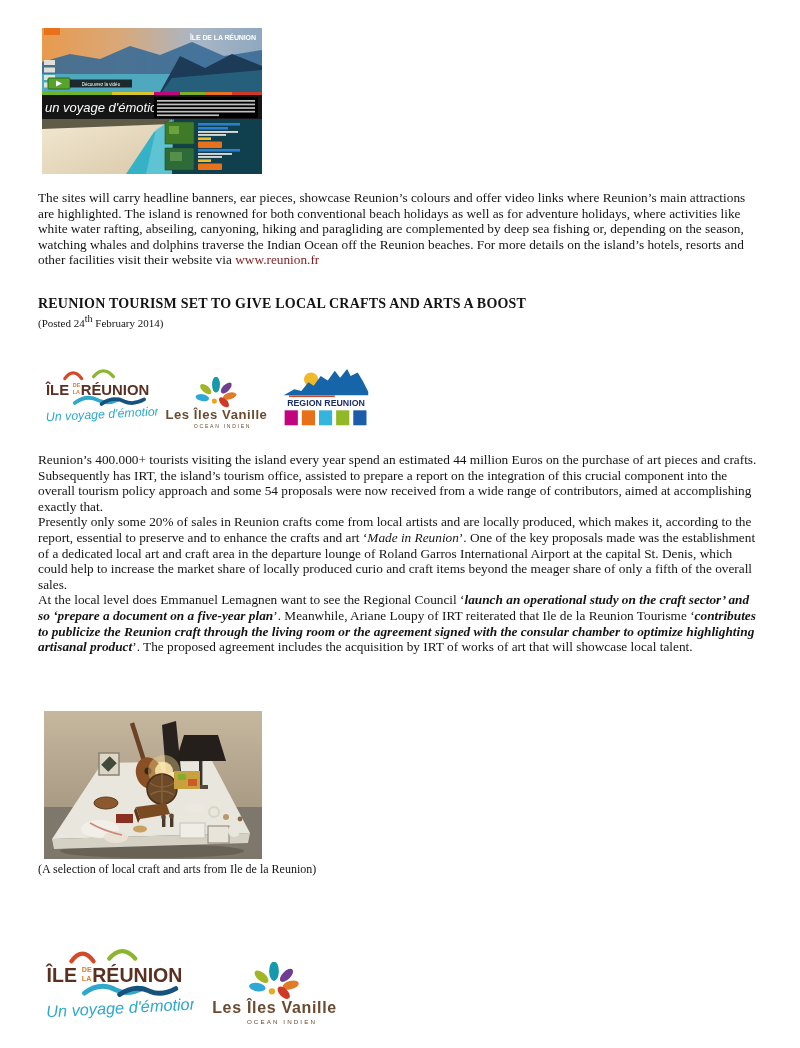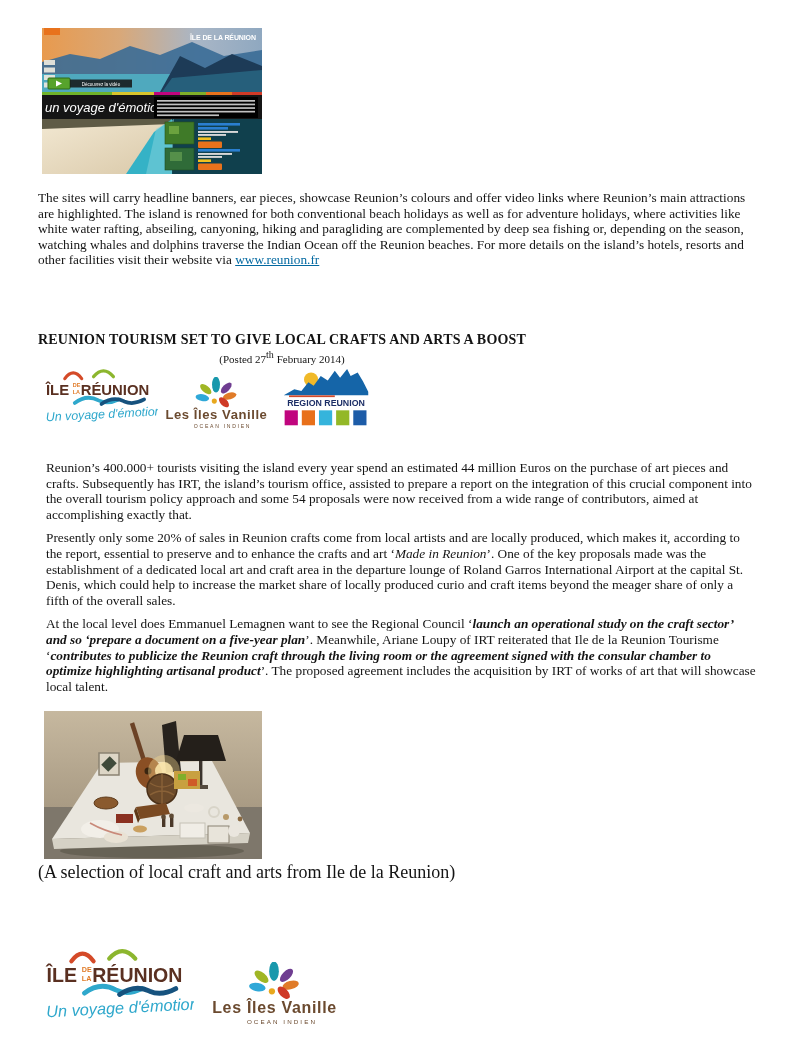--- a/index.html
+++ b/index.html
@@ -1,26 +1,26 @@
 <!DOCTYPE html>
 <html><head>
 <meta charset="utf-8">
 <style>
   html,body{margin:0;padding:0;background:#fff;}
   .page{position:relative;width:800px;height:1048px;background:#ffffff;overflow:hidden;
         font-family:"Liberation Serif",serif;color:#141414;}
   .abs{position:absolute;}
   .intro-text,.body-text{width:726px;font-size:13.3px;line-height:15.6px;text-align:left;}
-  .body-text p{margin:8px;}
-  a.doc-link{color:#0369a1;text-decoration:underline;cursor:pointer;}
+  .body-text p{margin:0;}
+  a.doc-link{color:#7f1d1d;cursor:pointer;}
   .post-title{font-size:14px;font-weight:bold;letter-spacing:.2px;margin:0;}
   .posted-line{font-size:11px;margin:1px 0 0 0;}
   .posted-line sup{font-size:10px;}
   .bold-italic{font-weight:bold;font-style:italic;}
-  .caption{font-size:18px;text-align:center;}
+  .caption{font-size:12px;text-align:center;}
   .logos-row{display:flex;align-items:flex-start;}
   svg text{font-family:"Liberation Sans",sans-serif;}
   .script-tag{font-style:italic;}
 </style>
 </head>
 <body>
 
 <svg width="0" height="0" style="position:absolute" aria-hidden="true">
   <defs>
     <symbol id="logo-ile" viewBox="0 0 230 132">
@@ -152,23 +152,23 @@
         <rect x="156" y="131.4" width="13" height="2.6" fill="#f0c020"></rect>
         <rect x="156" y="135.4" width="24" height="6.6" rx="1" fill="#e8721c"></rect>
       </g>
     </svg>
   </div>
 
   <div class="abs intro-text" style="left:38px;top:190px;">
     <span>The sites will carry headline banners, ear pieces, showcase Reunion’s colours and offer video links where Reunion’s main attractions are highlighted. The island is renowned for both conventional beach holidays as well as for adventure holidays, where activities like white water rafting, abseiling, canyoning, hiking and paragliding are complemented by deep sea fishing or, depending on the season, watching whales and dolphins traverse the Indian Ocean off the Reunion beaches. For more details on the island’s hotels, resorts and other facilities visit their website via </span><a class="doc-link">www.reunion.fr</a>
   </div>
 
-  <div class="abs" style="left:38px;top:332px;text-align:center;">
+  <div class="abs" style="left:38px;top:296px;">
     <p class="post-title">REUNION TOURISM SET TO GIVE LOCAL CRAFTS AND ARTS A BOOST</p>
-    <p class="posted-line"><span>(Posted 27</span><sup>th</sup><span> February 2014)</span></p>
+    <p class="posted-line"><span>(Posted 24</span><sup>th</sup><span> February 2014)</span></p>
   </div>
 
   <div class="abs logos-row" style="left:44px;top:363px;">
     <svg width="114" height="66">
         <use href="#logo-ile"></use>
       </svg>
     <svg width="108" height="55" style="margin:14px 0 0 4px;">
         <use href="#logo-vanille"></use>
       </svg>
     <svg width="88" height="64" style="margin:3px 0 0 12px;">

